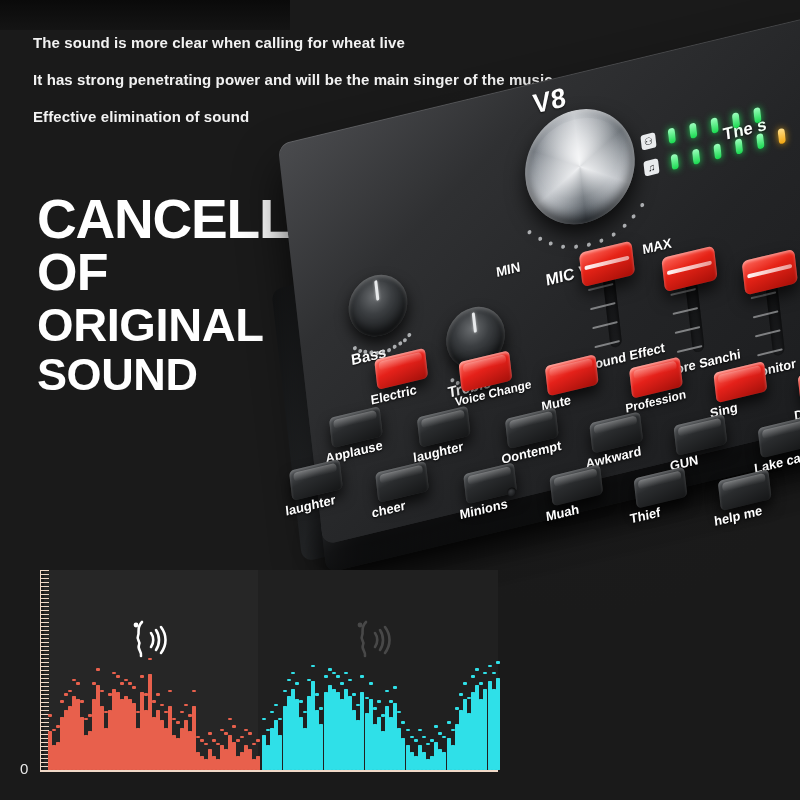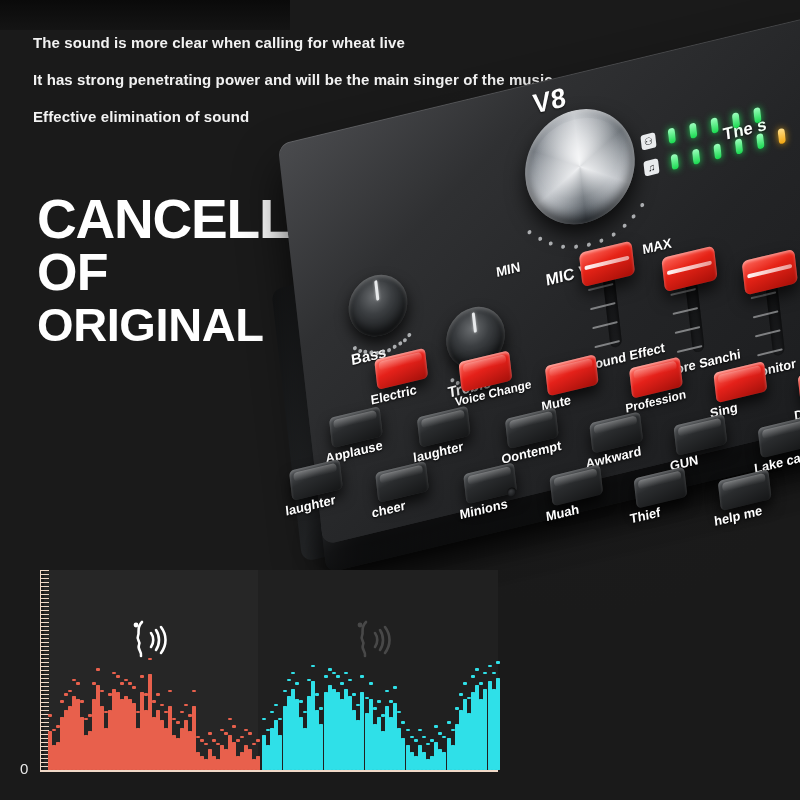--- a/index.html
+++ b/index.html
@@ -136,20 +136,21 @@
   <div class="copy">
     <p>The sound is more clear when calling for wheat live</p>
     <p>It has strong penetrating power and will be the main singer of the music</p>
     <p>Effective elimination of sound</p>
   </div>
 
   <div class="headline">
     <span class="hl1">CANCELLATION</span>
     <span class="hl2">OF</span>
     <span class="hl3">ORIGINAL</span>
+    <span class="hl4">SOUND</span>
   </div>
 
   <div class="device-wrap">
     <div class="device">
       <div class="panel-side"></div>
       <div class="panel-front"></div>
       <div class="panel"></div>
 
       <div class="brand">V8</div>
       <div class="tagline">The s</div>

